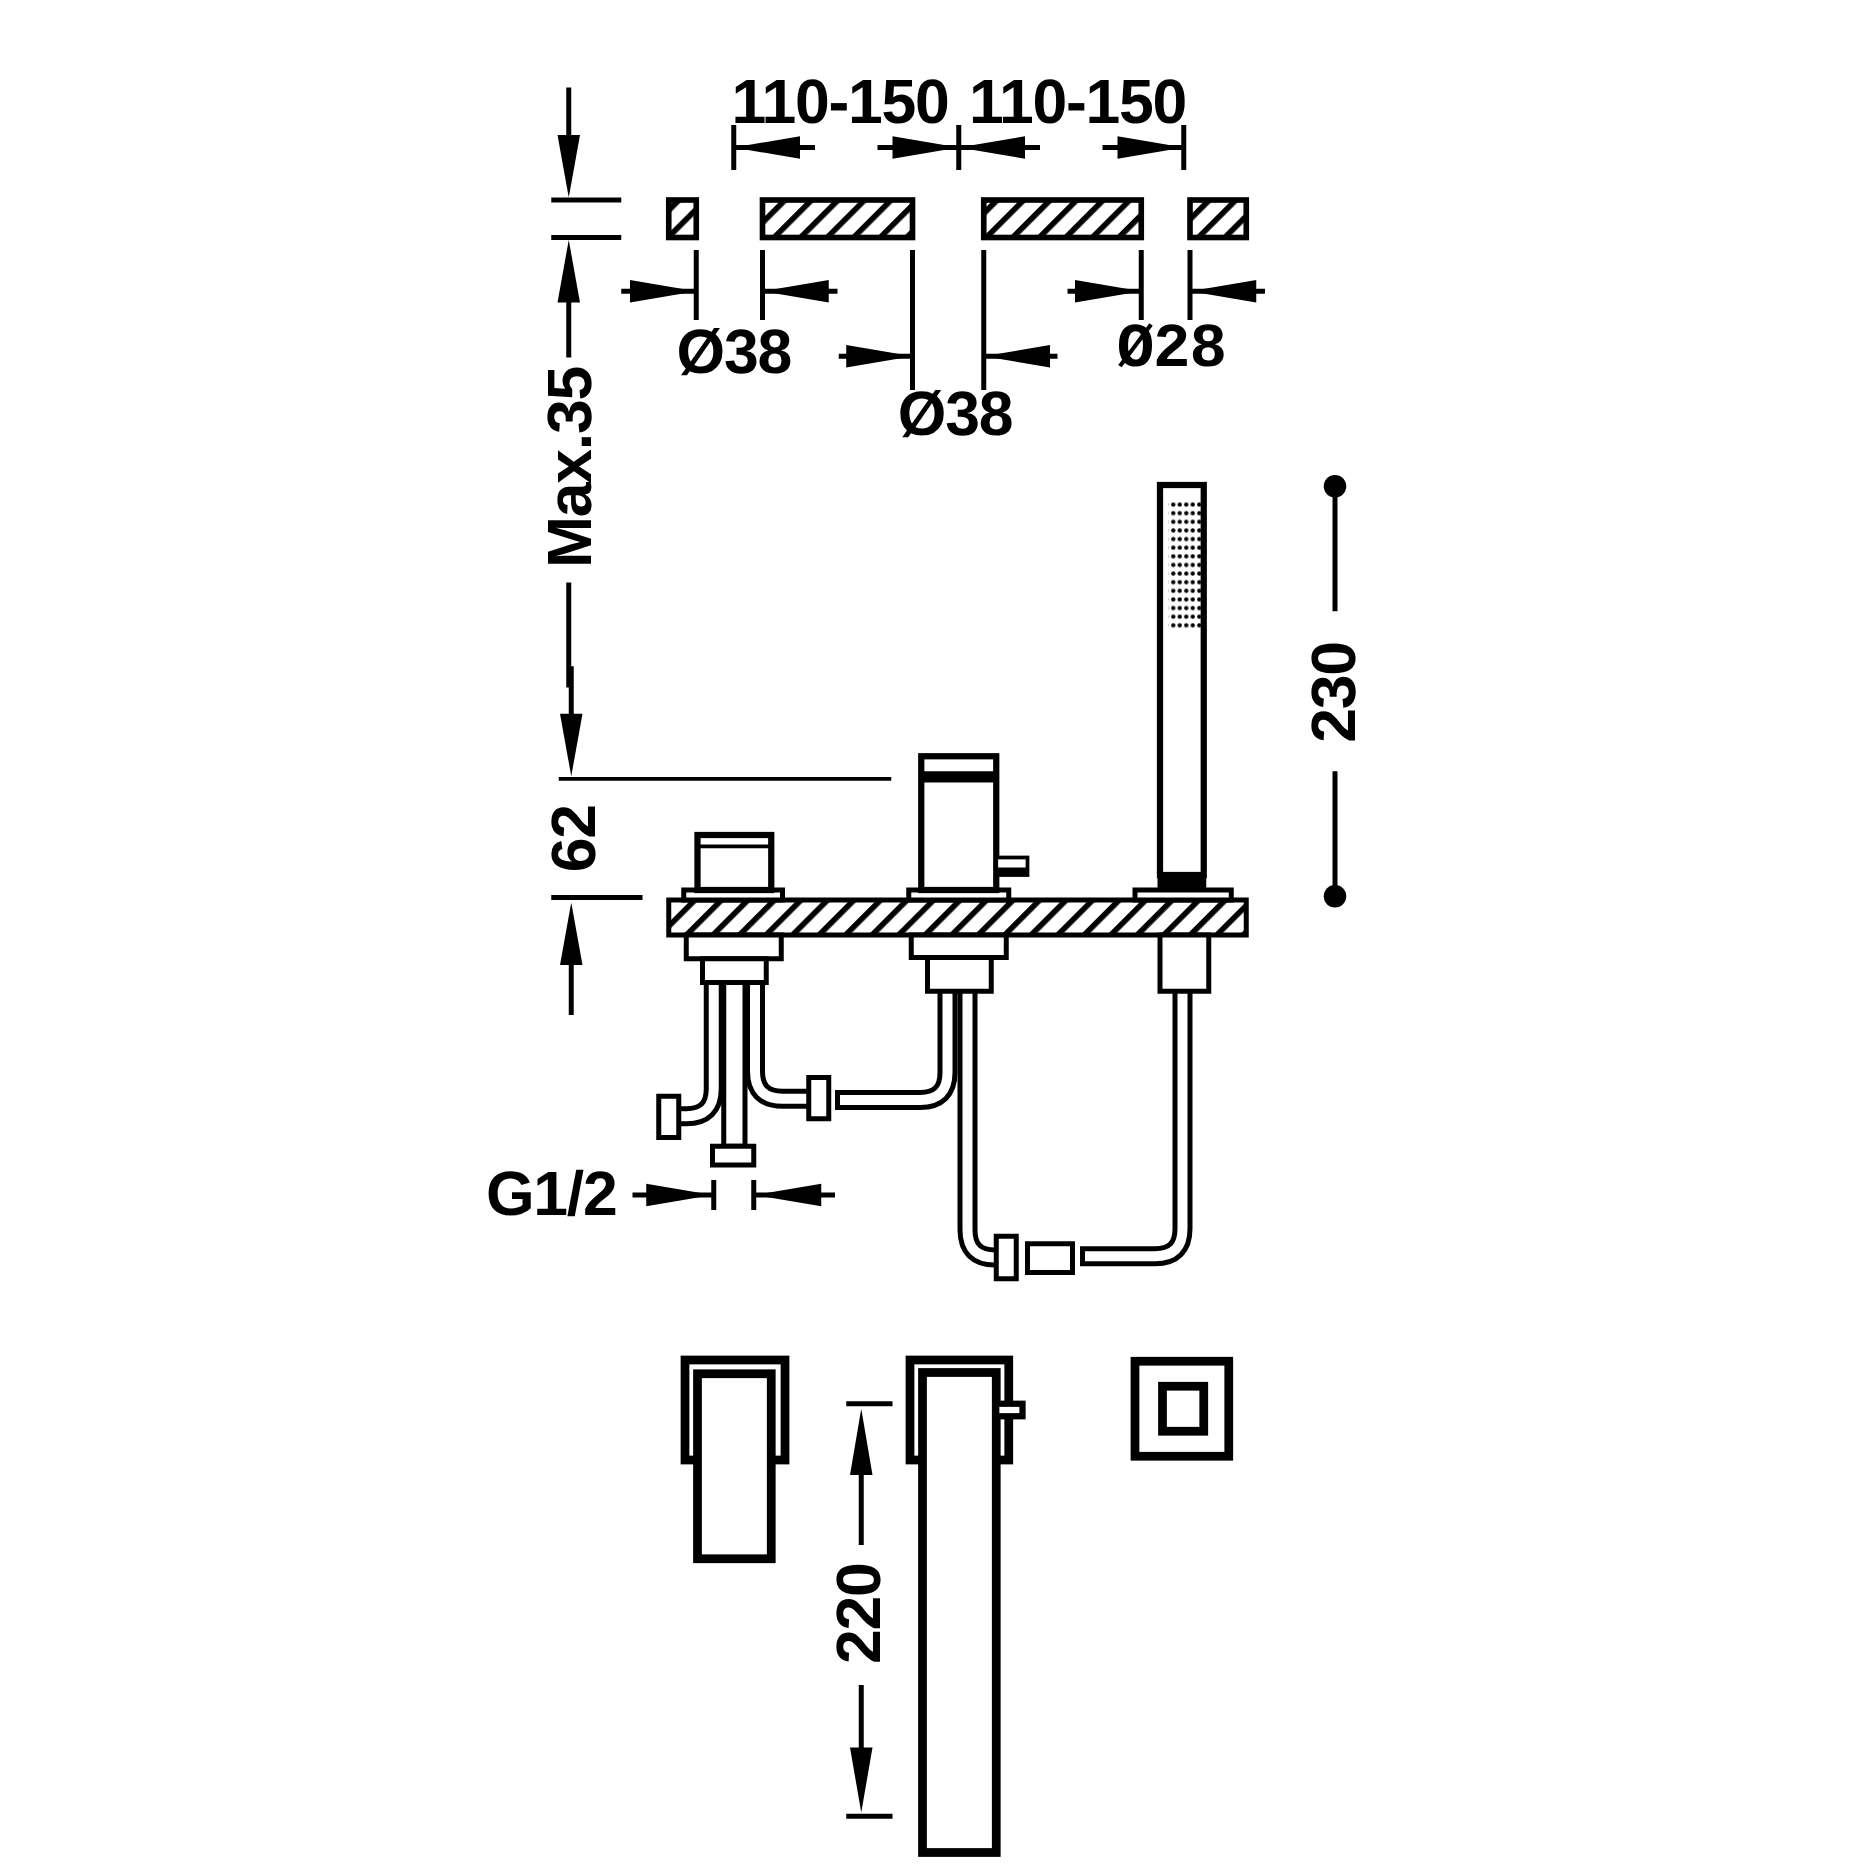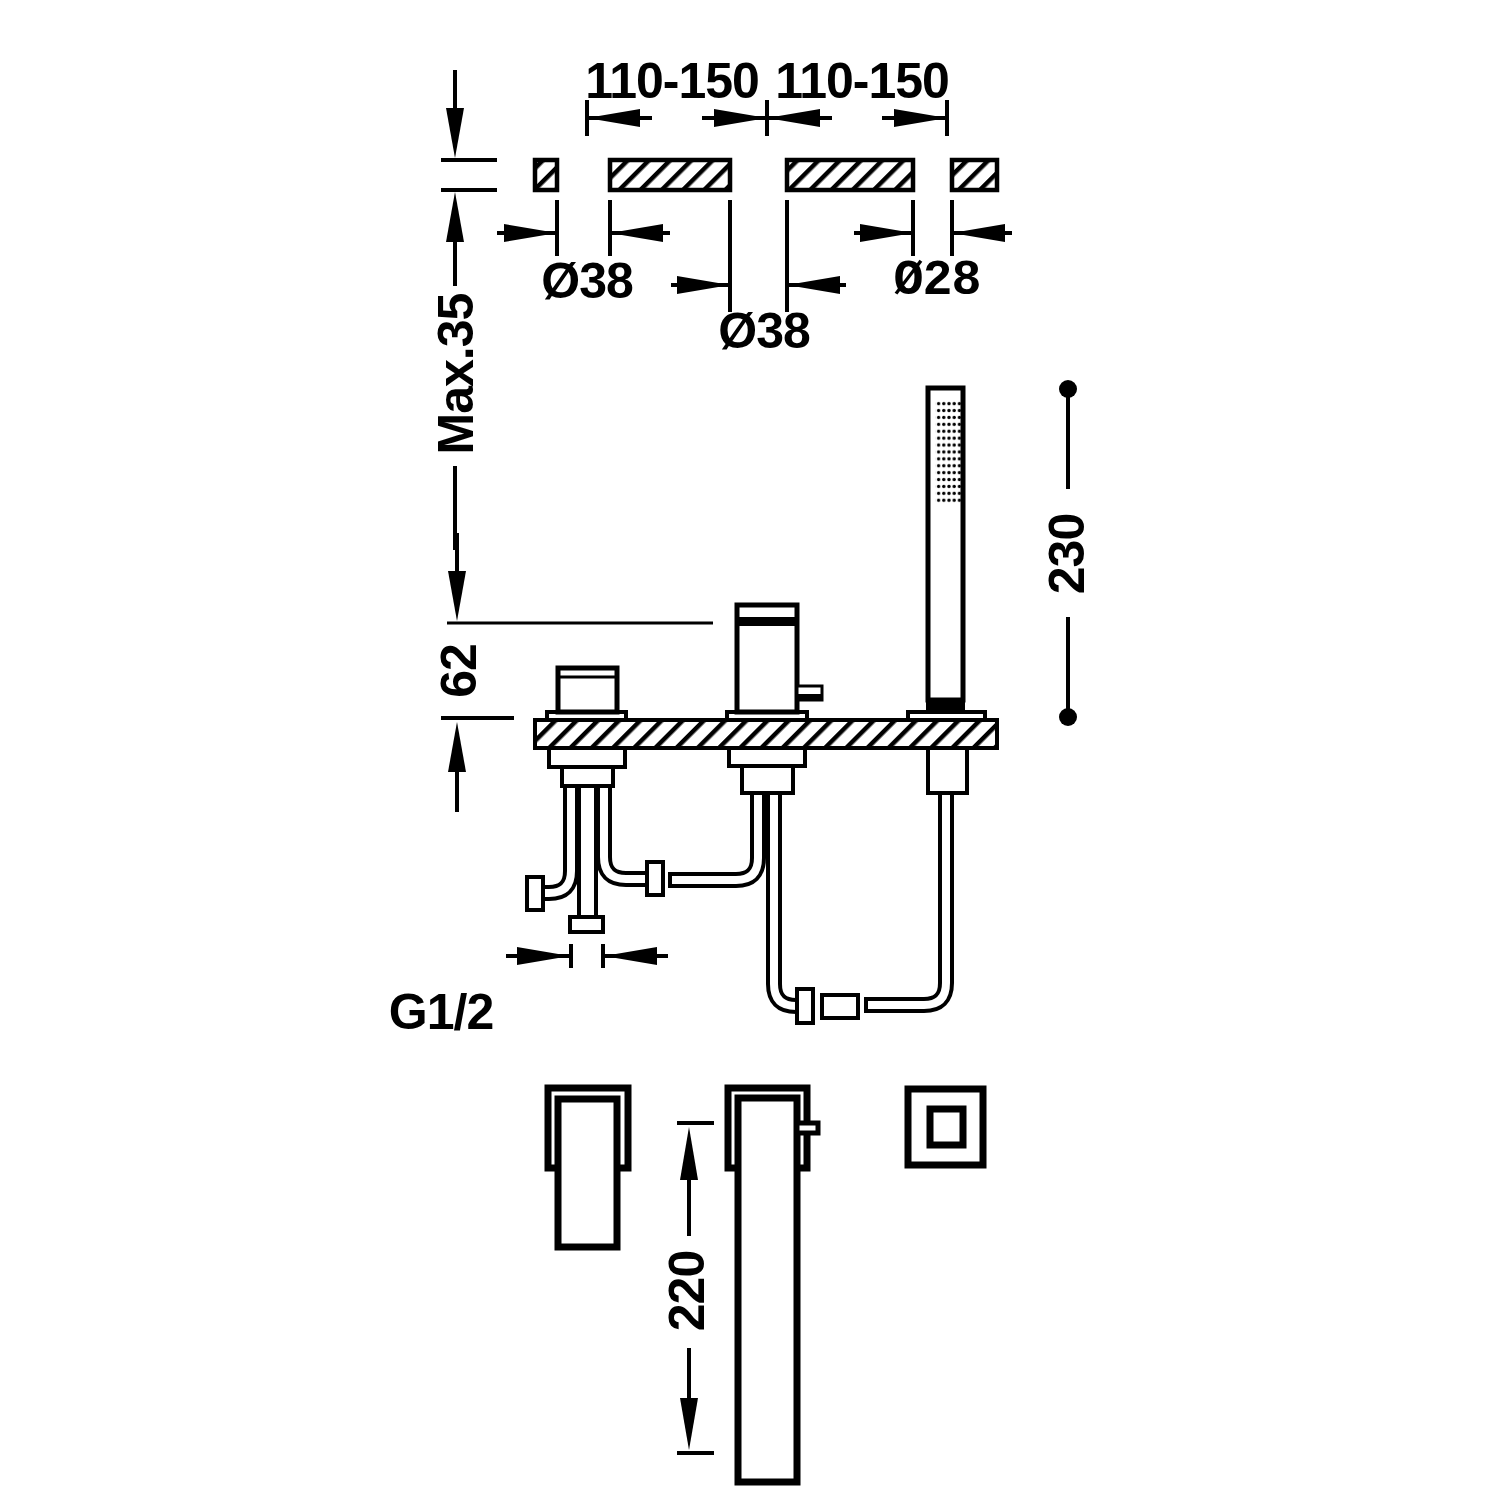--- a/index.html
+++ b/index.html
@@ -190,16 +190,16 @@
 </svg>
 
 <span class="label" style="left:672px;top:81px;">110-150</span>
 <span class="label" style="left:862px;top:81px;">110-150</span>
 <span class="label" style="left:587px;top:281px;">Ø38</span>
 <span class="label" style="left:764px;top:331px;">Ø38</span>
 <span class="label" style="left:937px;top:281px;font-family:Liberation Mono, monospace;">Ø28</span>
 <span class="label rot" style="left:456px;top:374px;">Max.35</span>
 <span class="label rot" style="left:459px;top:671px;">62</span>
 <span class="label rot" style="left:1067px;top:554px;">230</span>
-<span class="label" style="left:441px;top:1012px;">G1/2</span>
+<span class="label" style="left:441px;top:955px;">G1/2</span>
 <span class="label rot" style="left:687px;top:1291px;">220</span>
 
 </div>
 
 </body></html>

